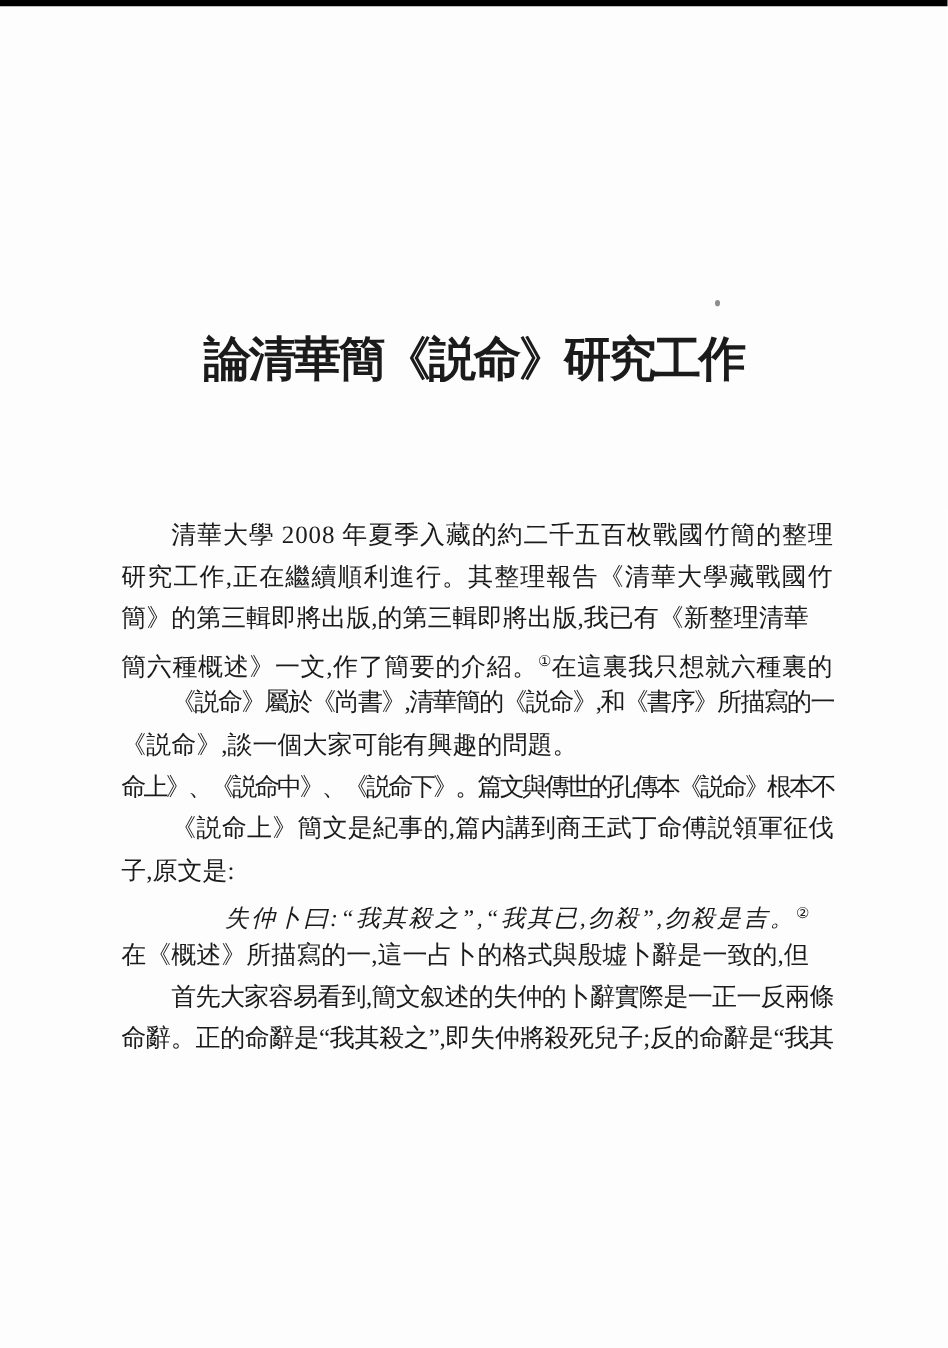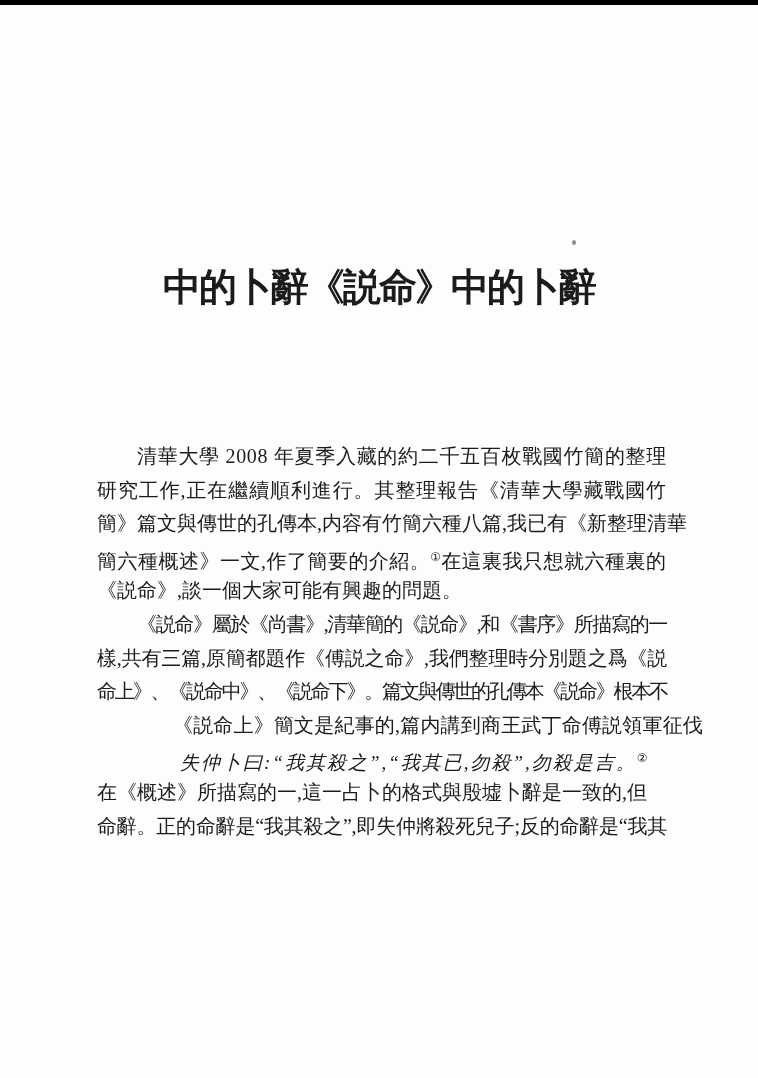--- a/index.html
+++ b/index.html
@@ -33,21 +33,21 @@
   .title{
     position:absolute;top:262px;left:0;
     width:758px;margin:0;
     text-align:center;
     font-size:38px;font-weight:bold;
     letter-spacing:-2px;
     color:var(--ink);
     white-space:nowrap;
   }
   .body-text{
-    position:absolute;left:97px;top:440px;
+    position:absolute;left:97px;top:412px;
     width:570px;
     font-size:20px;
   }
   .line{
     height:33.6px;line-height:33.6px;
     white-space:nowrap;
     overflow:visible;
   }
   .line.ind{padding-left:40px;}
   .line.quote{
@@ -62,28 +62,29 @@
     letter-spacing:0;
     font-style:normal;
   }
 </style>
 </head>
 <body>
 
 <div class="page">
   <div class="top-edge"></div>
   <div class="speck"></div>
-  <h1 class="title">中的卜辭《説命》中的卜辭</h1>
+  <h1 class="title">論清華簡《説命》研究工作</h1>
   <div class="body-text" id="body-text">
       <div class="line ind"><span class="txt" style="letter-spacing: 0.689655px;">清華大學 2008 年夏季入藏的約二千五百枚戰國竹簡的整理</span></div>
       <div class="line"><span class="txt" style="letter-spacing: 0.892857px; text-align: right;">研究工作,正在繼續順利進行。其整理報告《清華大學藏戰國竹</span></div>
-      <div class="line"><span class="txt" style="letter-spacing: 0px;">簡》篇文與傳世的孔傳本,内容有竹簡六種八篇,我已有《新整理清華</span></div>
+      <div class="line"><span class="txt" style="letter-spacing: 0px;">簡》的第三輯即將出版,的第三輯即將出版,我已有《新整理清華</span></div>
       <div class="line"><span class="txt" style="letter-spacing: 0.490841px;">簡六種概述》一文,作了簡要的介紹。<sup class="fn">①</sup>在這裏我只想就六種裏的</span></div>
+      <div class="line ind"><span class="txt" style="letter-spacing: -1.33333px;">《説命》屬於《尚書》,清華簡的《説命》,和《書序》所描寫的一</span></div>
       <div class="line"><span class="txt">《説命》,談一個大家可能有興趣的問題。</span></div>
-      <div class="line ind"><span class="txt" style="letter-spacing: -1.33333px;">《説命》屬於《尚書》,清華簡的《説命》,和《書序》所描寫的一</span></div>
-      <div class="line"><span class="txt" style="letter-spacing: -0.16129px;">樣,共有三篇,原簡都題作《傅説之命》,我們整理時分別題之爲《説</span></div>
       <div class="line"><span class="txt" style="letter-spacing: -2.1875px;">命上》、《説命中》、《説命下》。篇文與傳世的孔傳本《説命》根本不</span></div>
-      <div class="line ind"><span class="txt" style="letter-spacing: 0.185185px; margin-left: 36px;">《説命上》簡文是紀事的,篇内講到商王武丁命傅説領軍征伐</span></div>
+      <div class="line ind"><span class="txt" style="letter-spacing: 0.185185px;">《説命上》簡文是紀事的,篇内講到商王武丁命傅説領軍征伐</span></div>
+      <div class="line"><span class="txt">子,原文是:</span></div>
       <div class="line quote"><span class="txt">失仲卜曰:“我其殺之”,“我其已,勿殺”,勿殺是吉。<sup class="fn">②</sup></span></div>
       <div class="line"><span class="txt" style="letter-spacing: 0px;">在《概述》所描寫的一,這一占卜的格式與殷墟卜辭是一致的,但</span></div>
+      <div class="line ind"><span class="txt" style="letter-spacing: -0.535714px;">首先大家容易看到,簡文叙述的失仲的卜辭實際是一正一反兩條</span></div>
       <div class="line"><span class="txt" style="letter-spacing: -0.224609px;">命辭。正的命辭是“我其殺之”,即失仲將殺死兒子;反的命辭是“我其</span></div>
     </div>
 </div>
 
 </body></html>

